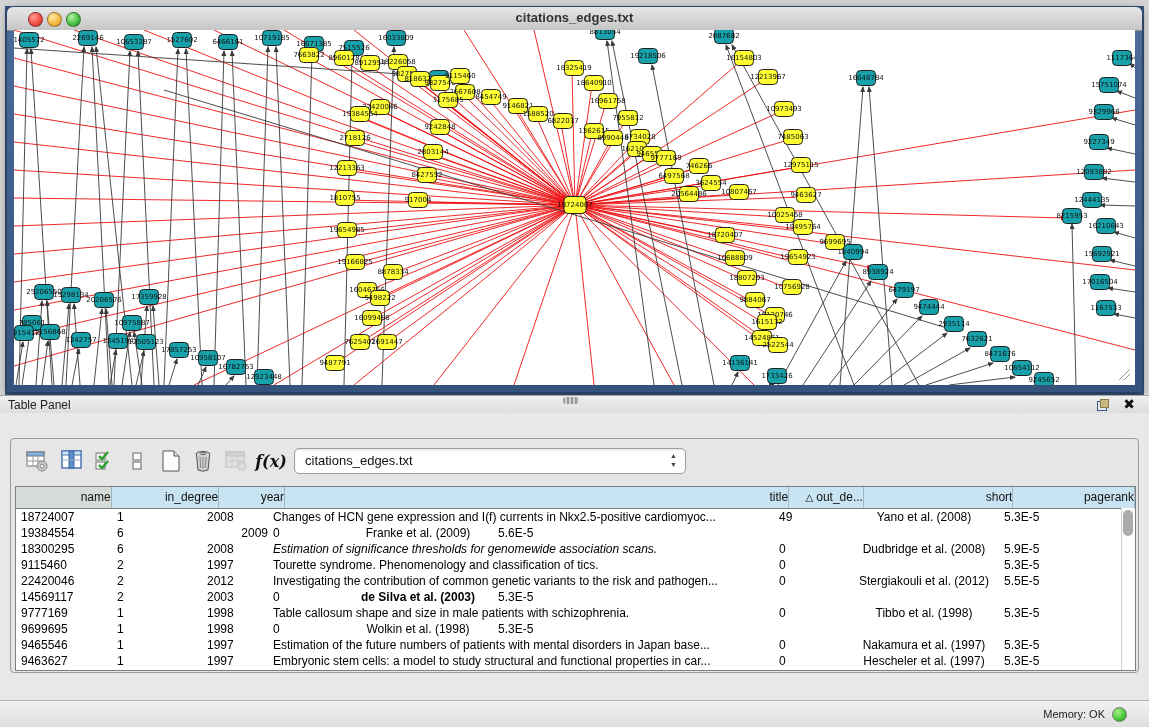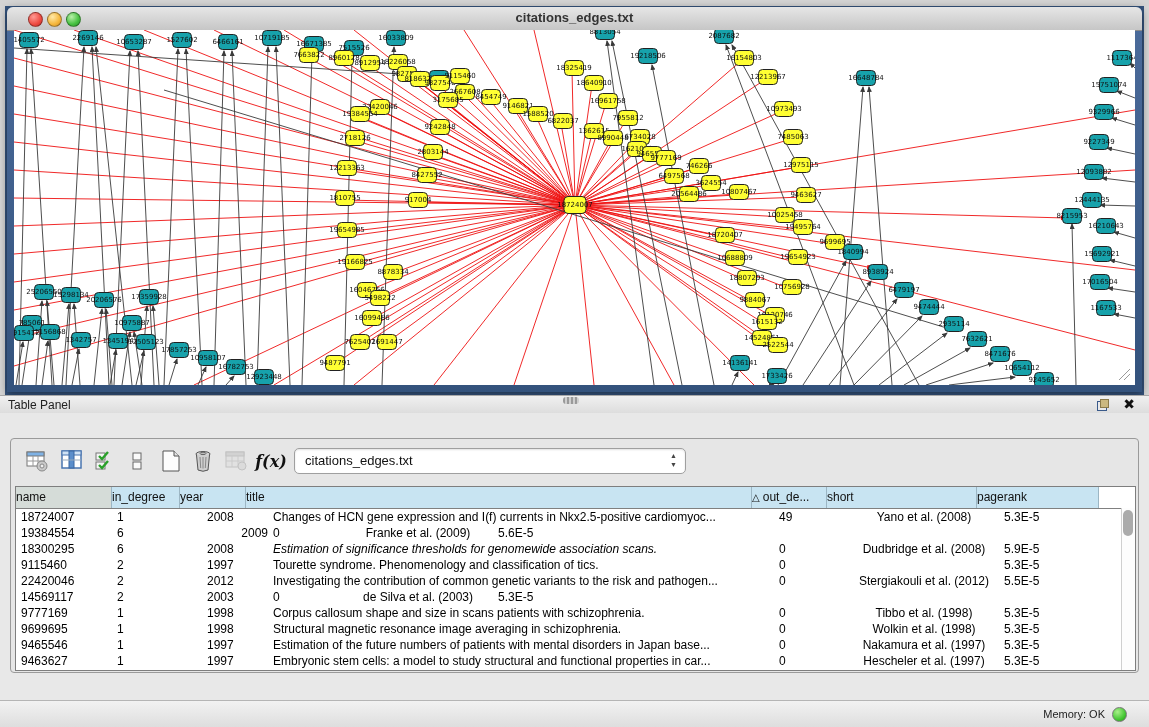--- a/index.html
+++ b/index.html
@@ -44,21 +44,21 @@
   .tb-icon{position:absolute;top:2px;width:28px;height:28px;display:flex;align-items:center;justify-content:center;}
   .fx-label{font-family:"DejaVu Serif","Liberation Serif",serif;font-style:italic;font-size:16px;font-weight:bold;color:#111;}
   .net-select{position:absolute;left:275px;top:3px;width:390px;height:24px;background:#ffffff;
       border:1px solid #9f9f9f;border-radius:5px;box-shadow:inset 0 1px 2px rgba(0,0,0,.12);}
   .net-select .val{position:absolute;left:10px;top:4px;font-size:13px;color:#111;}
   .net-select .steppers{position:absolute;right:8px;top:2px;font-size:7px;line-height:9px;color:#444;text-align:center;}
   
   .ctable{position:absolute;left:4px;top:47px;width:1119px;height:183px;background:#fff;border:1px solid #7e7e7e;}
   .thead{display:flex;height:21px;border-bottom:1px solid #808080;}
   .th{box-sizing:border-box;height:21px;background:#c8e4f2;border-right:1px solid #9cb6c4;
-      font-size:12px;color:#111;text-align:left;line-height:20px;overflow:hidden;white-space:nowrap;}
+      font-size:12px;color:#111;text-align:right;line-height:20px;overflow:hidden;white-space:nowrap;}
   .th.gray{background:#d5dcd8;}
   .th .sortglyph{font-size:10px;margin-right:3px;}
   .tbody{position:relative;}
   .trow{display:flex;height:16px;}
   .td{box-sizing:border-box;padding:0 0 0 5px;font-size:12px;line-height:16px;color:#000;
       overflow:hidden;white-space:nowrap;}
   .td.center{text-align:center;padding:0;}
   .vscroll{position:absolute;right:0px;top:21px;bottom:0;width:13px;background:#fdfdfd;border-left:1px solid #d0d0d0;}
   .vthumb{position:absolute;left:1px;top:2px;width:10px;height:26px;background:#ababab;border-radius:5px;}
   
@@ -825,21 +825,21 @@
       </span>
       <div class="net-select">
         <span class="val">citations_edges.txt</span>
         <span class="steppers">▲<br>▼</span>
       </div>
     </div>
 
     <div class="ctable">
       <div class="thead" id="table-head">
           <div class="th gray" style="width: 96px;">name</div>
-          <div class="th" style="width: 68px;">in_degree</div>
+          <div class="th" style="width: 108px;">in_degree</div>
           <div class="th" style="width: 66px;">year</div>
           <div class="th" style="width: 506px;">title</div>
           <div class="th" style="width: 75px;"><span class="sortglyph">△</span>out_de...</div>
           <div class="th" style="width: 150px;">short</div>
           <div class="th" style="width: 122px;">pagerank</div>
         </div>
       <div class="tbody" id="table-body">
           <div class="trow">
             <div class="td" style="width: 96px;">18724007</div>
             <div class="td" style="width: 90px;">1</div>
@@ -882,37 +882,36 @@
             <div class="td" style="width: 506px;">Investigating the contribution of common genetic variants to the risk and pathogen...</div>
             <div class="td" style="width: 75px;">0</div>
             <div class="td center" style="width: 150px;">Stergiakouli et al. (2012)</div>
             <div class="td" style="width: 122px;">5.5E-5</div>
           </div>
           <div class="trow">
             <div class="td" style="width: 96px;">14569117</div>
             <div class="td" style="width: 90px;">2</div>
             <div class="td" style="width: 66px;">2003</div>
             <div class="td" style="width: 75px;">0</div>
-            <div class="td center" style="width: 150px;">de Silva et al. (2003)</div>
+            <div class="td center" style="width: 150px; font-weight: bold;">de Silva et al. (2003)</div>
             <div class="td" style="width: 122px;">5.3E-5</div>
           </div>
           <div class="trow">
             <div class="td" style="width: 96px;">9777169</div>
             <div class="td" style="width: 90px;">1</div>
             <div class="td" style="width: 66px;">1998</div>
-            <div class="td" style="width: 506px;">Corpus callosum shape and size in scans patients with schizophrenia.</div>
+            <div class="td" style="width: 506px;">Table callosum shape and size in male patients with schizophrenia.</div>
             <div class="td" style="width: 75px;">0</div>
             <div class="td center" style="width: 150px;">Tibbo et al. (1998)</div>
             <div class="td" style="width: 122px;">5.3E-5</div>
           </div>
           <div class="trow">
             <div class="td" style="width: 96px;">9699695</div>
             <div class="td" style="width: 90px;">1</div>
             <div class="td" style="width: 66px;">1998</div>
-            <div class="td" style="width: 506px;">Structural magnetic resonance image averaging in schizophrenia.</div>
             <div class="td" style="width: 75px;">0</div>
             <div class="td center" style="width: 150px;">Wolkin et al. (1998)</div>
             <div class="td" style="width: 122px;">5.3E-5</div>
           </div>
           <div class="trow">
             <div class="td" style="width: 96px;">9465546</div>
             <div class="td" style="width: 90px;">1</div>
             <div class="td" style="width: 66px;">1997</div>
             <div class="td" style="width: 506px;">Estimation of the future numbers of patients with mental disorders in Japan base...</div>
             <div class="td" style="width: 75px;">0</div>

